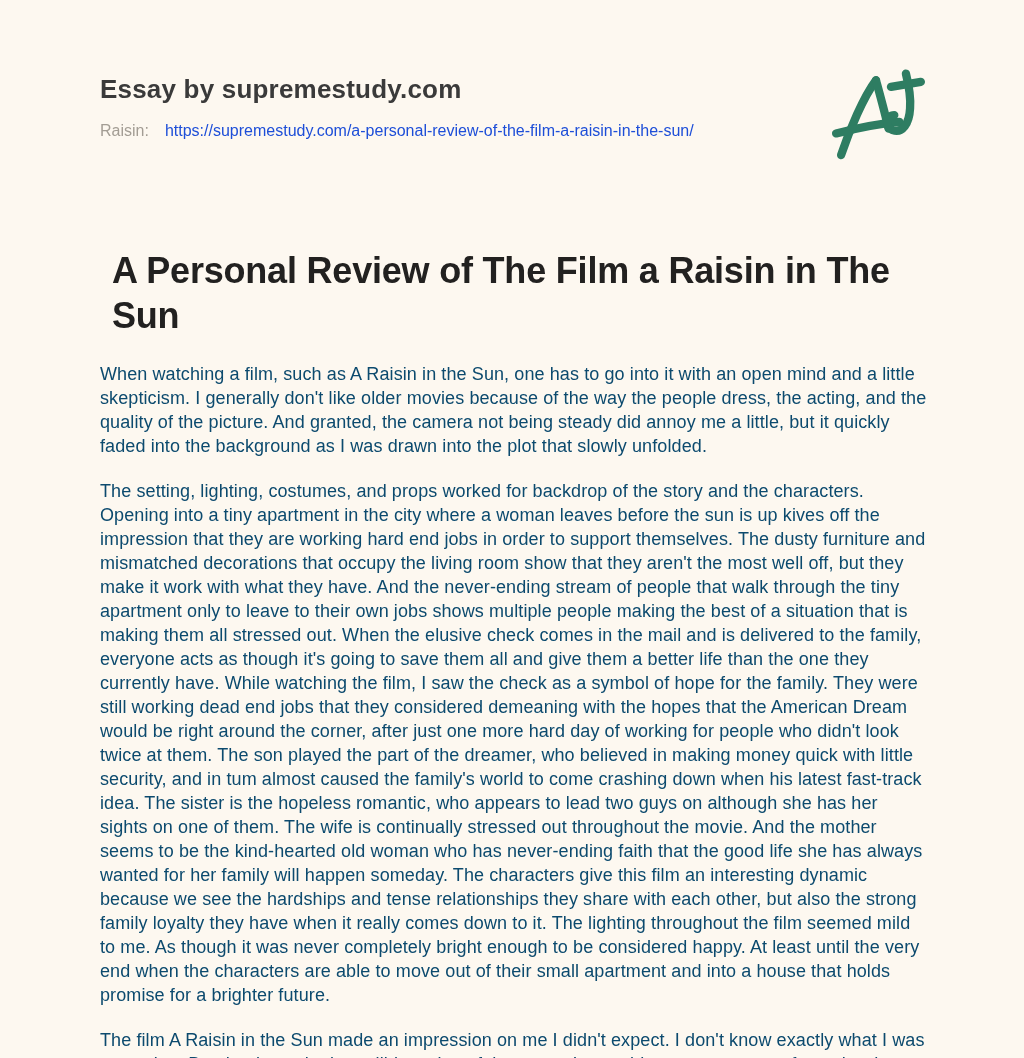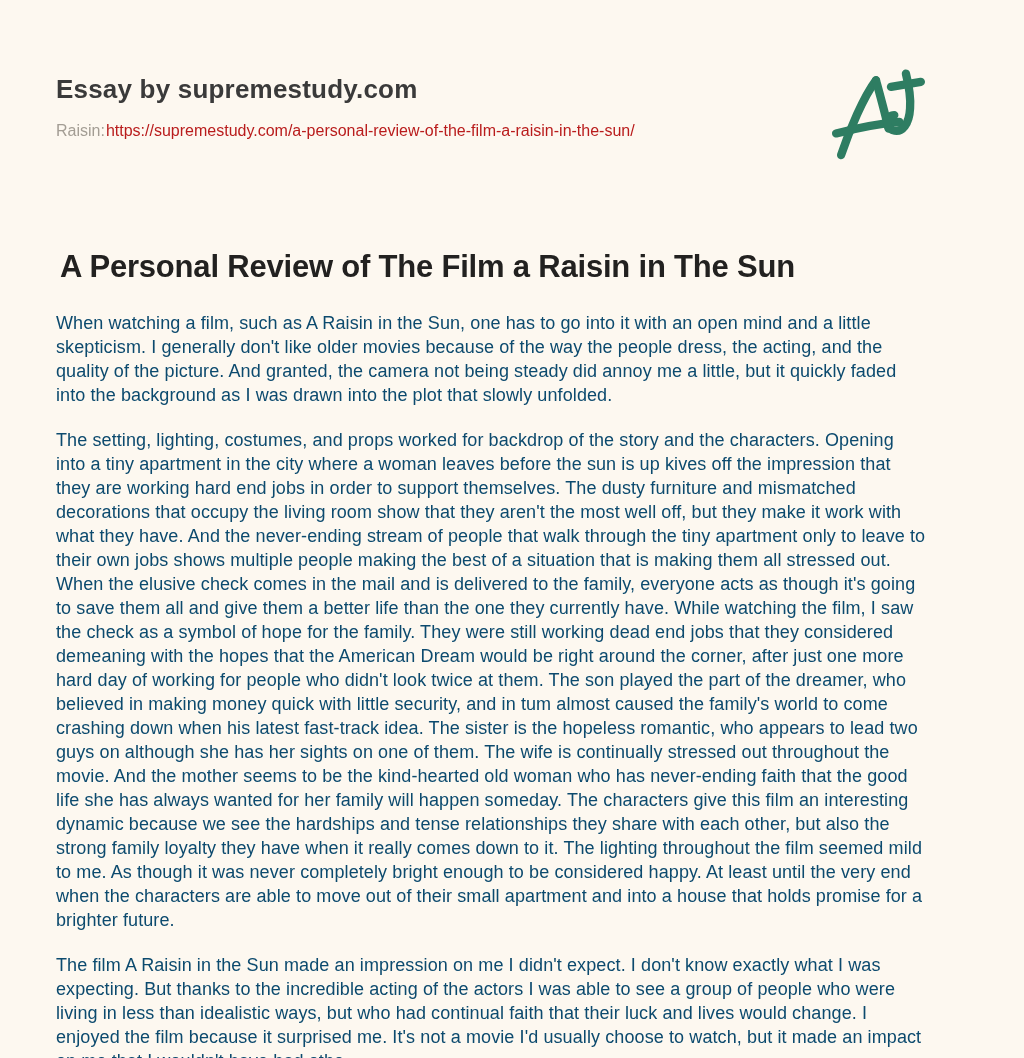--- a/index.html
+++ b/index.html
@@ -9,49 +9,49 @@
     height: 1058px;
     overflow: hidden;
     background: #fdf8f0;
     font-family: "Liberation Sans", sans-serif;
   }
   .page {
     position: relative;
     width: 1024px;
     height: 1058px;
     box-sizing: border-box;
-    padding: 74px 96px 0 56px;
+    padding: 74px 96px 0 100px;
   }
   .doc-header h1 {
     margin: 0;
     font-size: 26px;
     font-weight: 700;
     color: #3a3a3a;
     letter-spacing: 0.2px;
   }
   .source-line {
     margin-top: 17px;
     font-size: 16px;
     color: #a39d94;
   }
   .source-line a {
-    color: #b91c1c;
+    color: #1d4ed8;
     text-decoration: none;
-    margin-left: 1px;
+    margin-left: 16px;
   }
   .logo {
     position: absolute;
     top: 62px;
     right: 98px;
     width: 100px;
     height: 108px;
   }
   .article-title {
-    margin: 108px 0 0 4px;
-    font-size: 31px;
+    margin: 108px 0 0 12px;
+    font-size: 36px;
     line-height: 1.25;
     font-weight: 700;
     color: #222120;
     letter-spacing: -0.2px;
   }
   .article-body p {
     margin: 21px 0 0 0;
     font-size: 18px;
     line-height: 24px;
     color: #0c4a6e;

